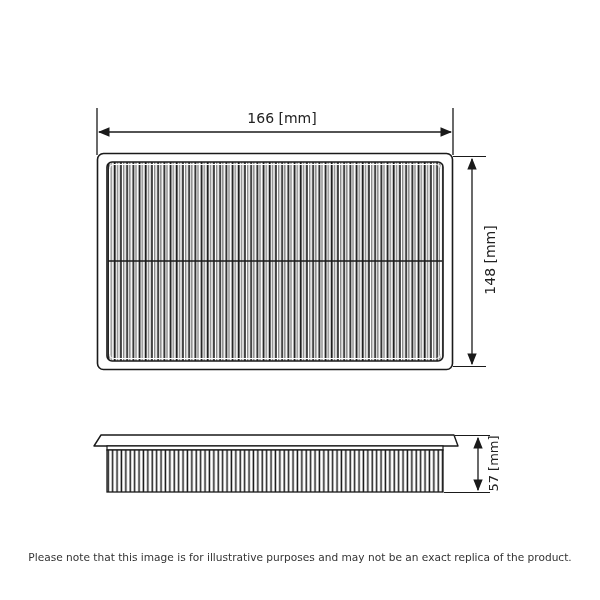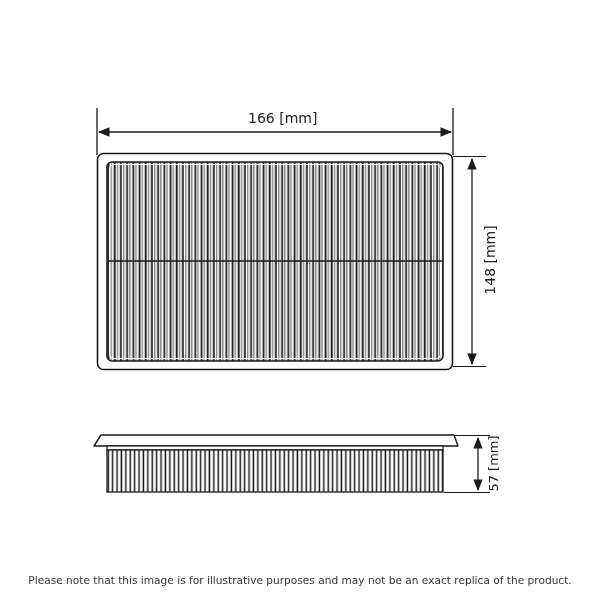--- a/index.html
+++ b/index.html
@@ -1,22 +1,22 @@
 <!DOCTYPE html>
 <html><head>
 <meta charset="utf-8">
 <style>
   html, body { margin: 0; padding: 0; background: #ffffff; }
   body { width: 600px; height: 600px; position: relative; overflow: hidden; font-family: "DejaVu Sans", sans-serif; }
   #diagram { position: absolute; left: 0; top: 0; width: 600px; height: 600px; }
   .dim-label { position: absolute; font-size: 14px; color: #222222; white-space: nowrap; font-family: "DejaVu Sans", sans-serif; }
-  #label-width { left: 248px; top: 110px; width: 100px; }
+  #label-width { left: 232px; top: 110px; width: 100px; text-align: center; }
   #label-height { left: 440px; top: 252px; width: 100px; text-align: center; transform: rotate(-90deg); }
   #label-depth { left: 460px; top: 456px; width: 66px; text-align: center; transform: rotate(-90deg); font-size: 13px; }
-  #disclaimer { position: absolute; left: 0; top: 574px; width: 600px; text-align: center; font-size: 10.6px; color: #333333; font-family: "DejaVu Sans", sans-serif; }
+  #disclaimer { position: absolute; left: 0; top: 551px; width: 600px; text-align: center; font-size: 10.6px; color: #333333; font-family: "DejaVu Sans", sans-serif; }
 </style>
 </head>
 <body>
 
 <svg id="diagram" viewBox="0 0 600 600" xmlns="http://www.w3.org/2000/svg">
   <defs>
     <marker id="arrow" viewBox="0 0 10 10" refX="9" refY="5" markerWidth="9" markerHeight="9" orient="auto-start-reverse">
       <path d="M0,1 L10,5 L0,9 z" fill="#1a1a1a"></path>
     </marker>
     <pattern id="pleats-top" x="107" y="0" width="6.2" height="10" patternUnits="userSpaceOnUse">

